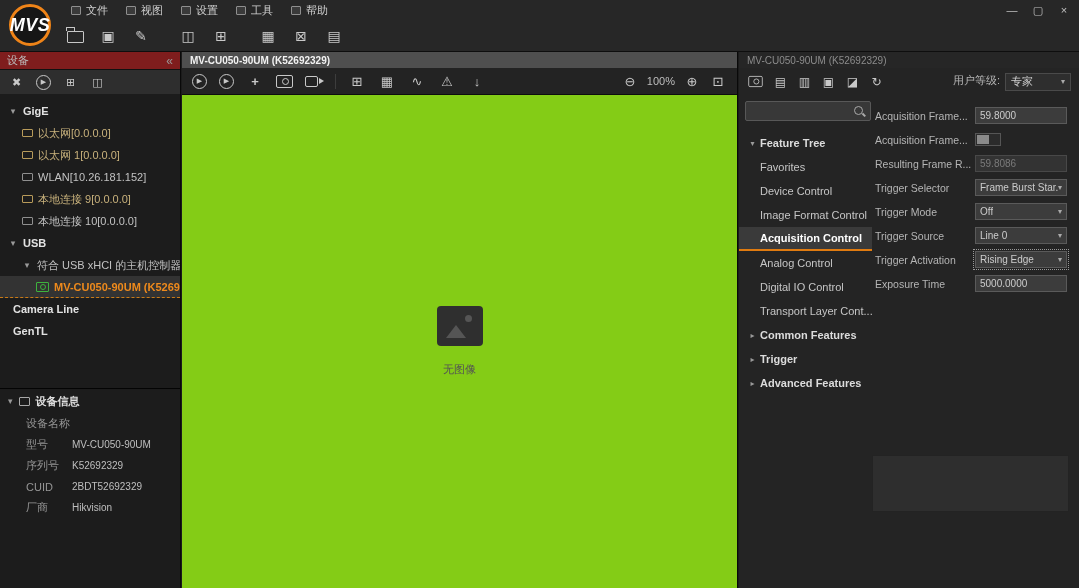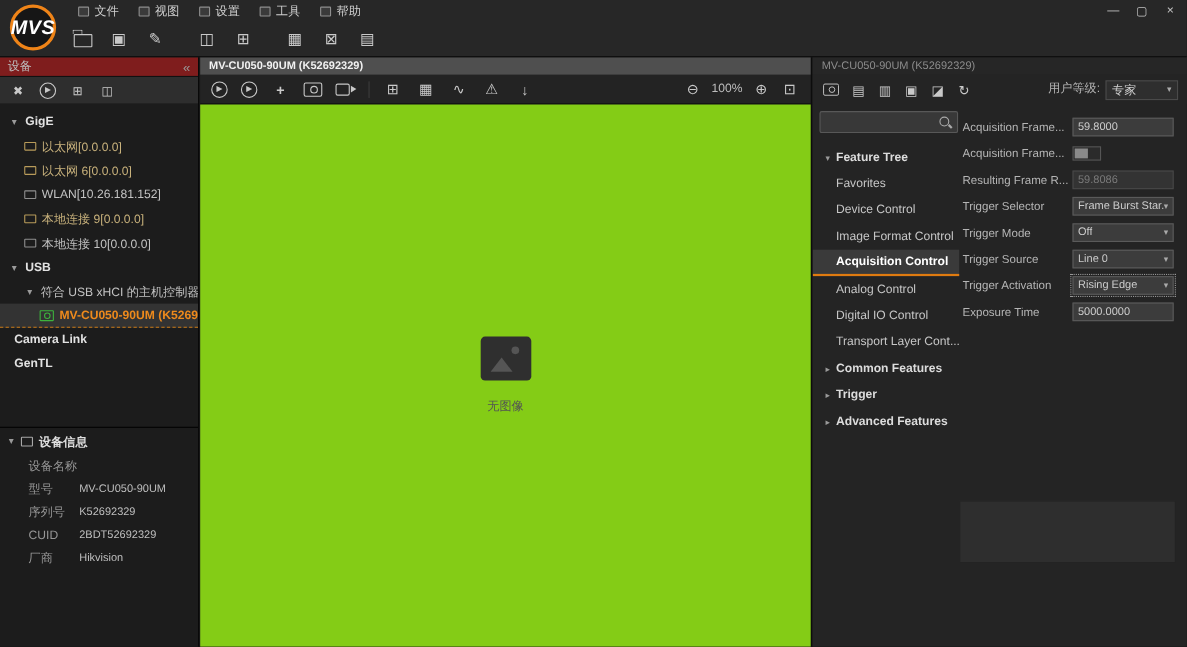--- a/index.html
+++ b/index.html
@@ -183,21 +183,21 @@
       <div class="tree-row group">
           <span class="arrow">▾</span>
           <span>GigE</span>
         </div>
       <div class="tree-row ind1 warm">
           <span class="nic warm"></span>
           <span>以太网[0.0.0.0]</span>
         </div>
       <div class="tree-row ind1 warm">
           <span class="nic warm"></span>
-          <span>以太网 6[0.0.0.0]</span>
+          <span>以太网 1[0.0.0.0]</span>
         </div>
       <div class="tree-row ind1 normal">
           <span class="nic"></span>
           <span>WLAN[10.26.181.152]</span>
         </div>
       <div class="tree-row ind1 warm">
           <span class="nic warm"></span>
           <span>本地连接 9[0.0.0.0]</span>
         </div>
       <div class="tree-row ind1 normal">
@@ -210,21 +210,21 @@
         </div>
       <div class="tree-row ind1 normal">
           <span class="arrow">▾</span>
           <span>符合 USB xHCI 的主机控制器</span>
         </div>
       <div class="tree-row ind2 device">
           <span class="cam-sm"></span>
           <span>MV-CU050-90UM (K5269...</span>
         </div>
       <div class="tree-row group plain">
-          <span>Camera Link</span>
+          <span>Camera Line</span>
         </div>
       <div class="tree-row group plain">
           <span>GenTL</span>
         </div>
     </div>
     <div class="info-sec">
       <div class="info-header">
         <span class="arrow" style="color:#9a9a9a;font-size:9px">▾</span>
         <span class="mon"></span>
         <span>设备信息</span>

